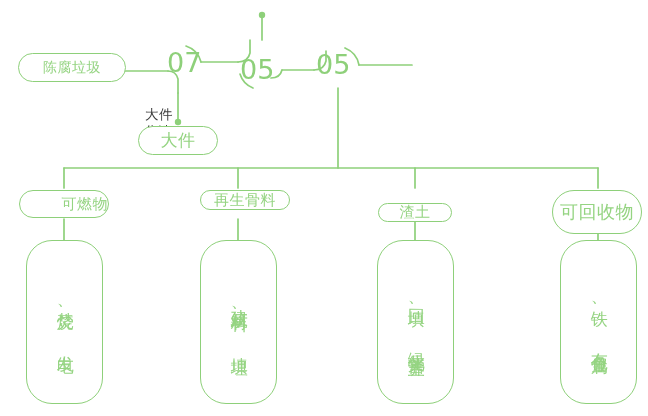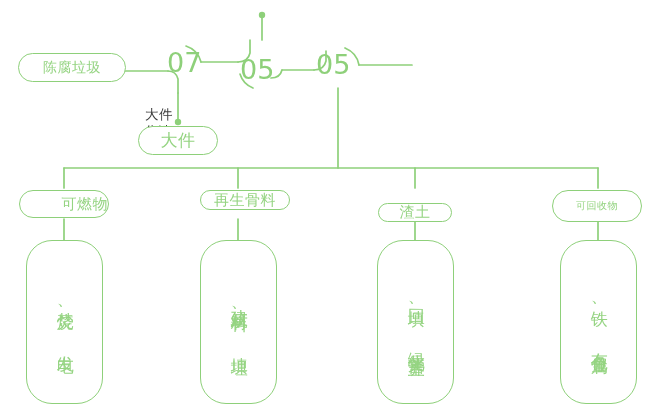--- a/index.html
+++ b/index.html
@@ -161,20 +161,20 @@
     <div class="vtext">建筑材料、 填埋</div>
   </div>
 
   <div class="pill" style="left:378px;top:203px;width:74px;height:19px;font-size:15px;">
     <span>渣土</span>
   </div>
   <div class="vbox" style="left:377px;top:240px;width:77px;height:164px;">
     <div class="vtext">回填、 绿化营养土</div>
   </div>
 
-  <div class="pill" style="left:552px;top:190px;width:90px;height:32px;font-size:10px;">
+  <div class="pill" style="left:552px;top:190px;width:90px;height:44px;font-size:18px;">
     <span>可回收物</span>
   </div>
   <div class="vbox" style="left:560px;top:240px;width:77px;height:164px;">
     <div class="vtext">铁、 有色金属</div>
   </div>
 
 </div>
 
 </body></html>

